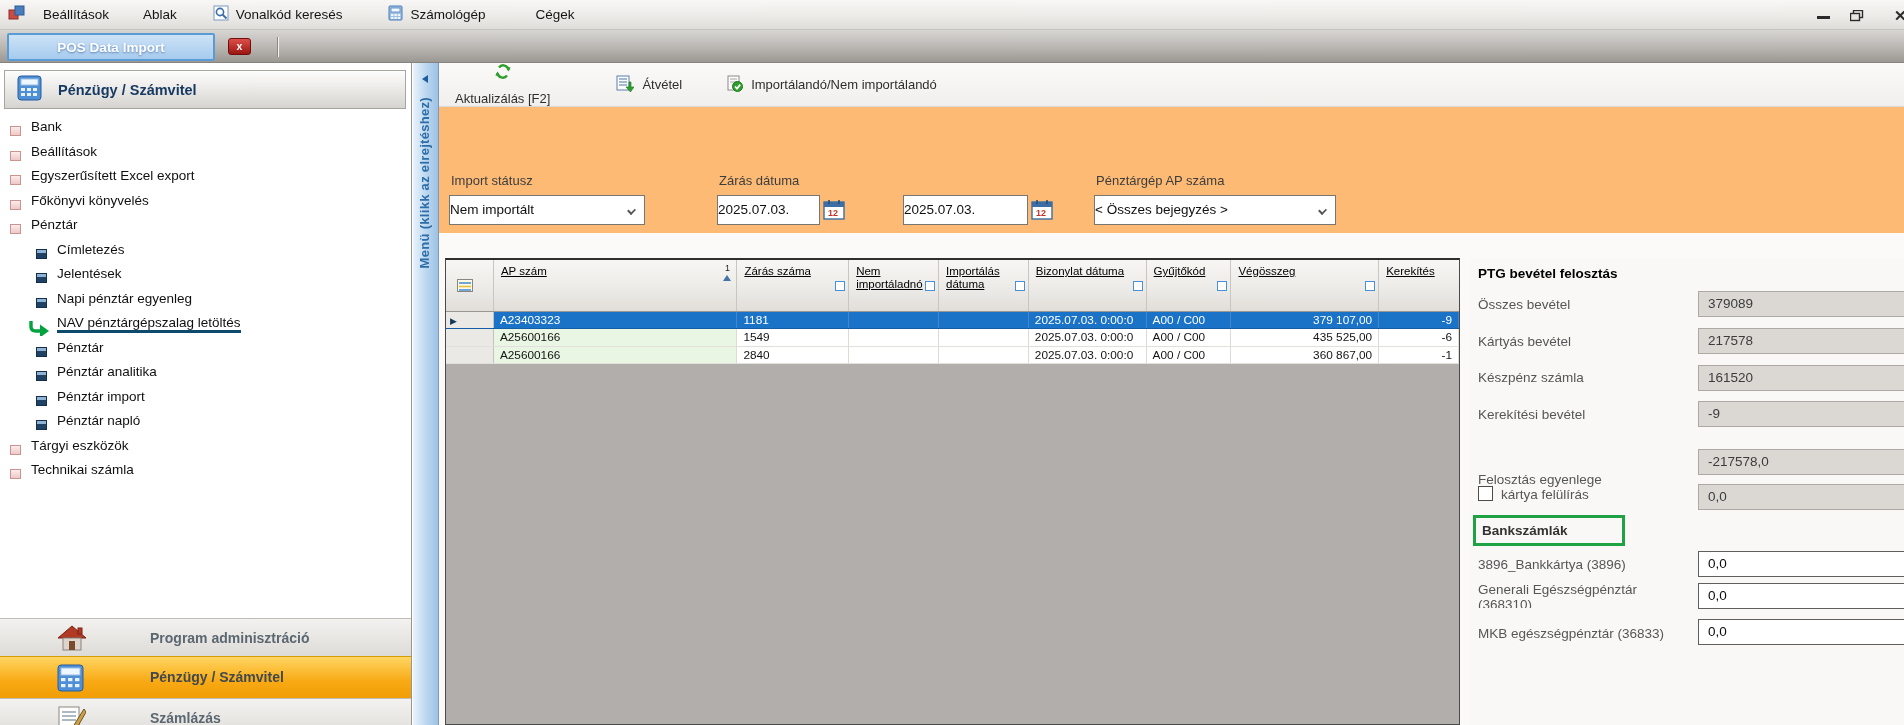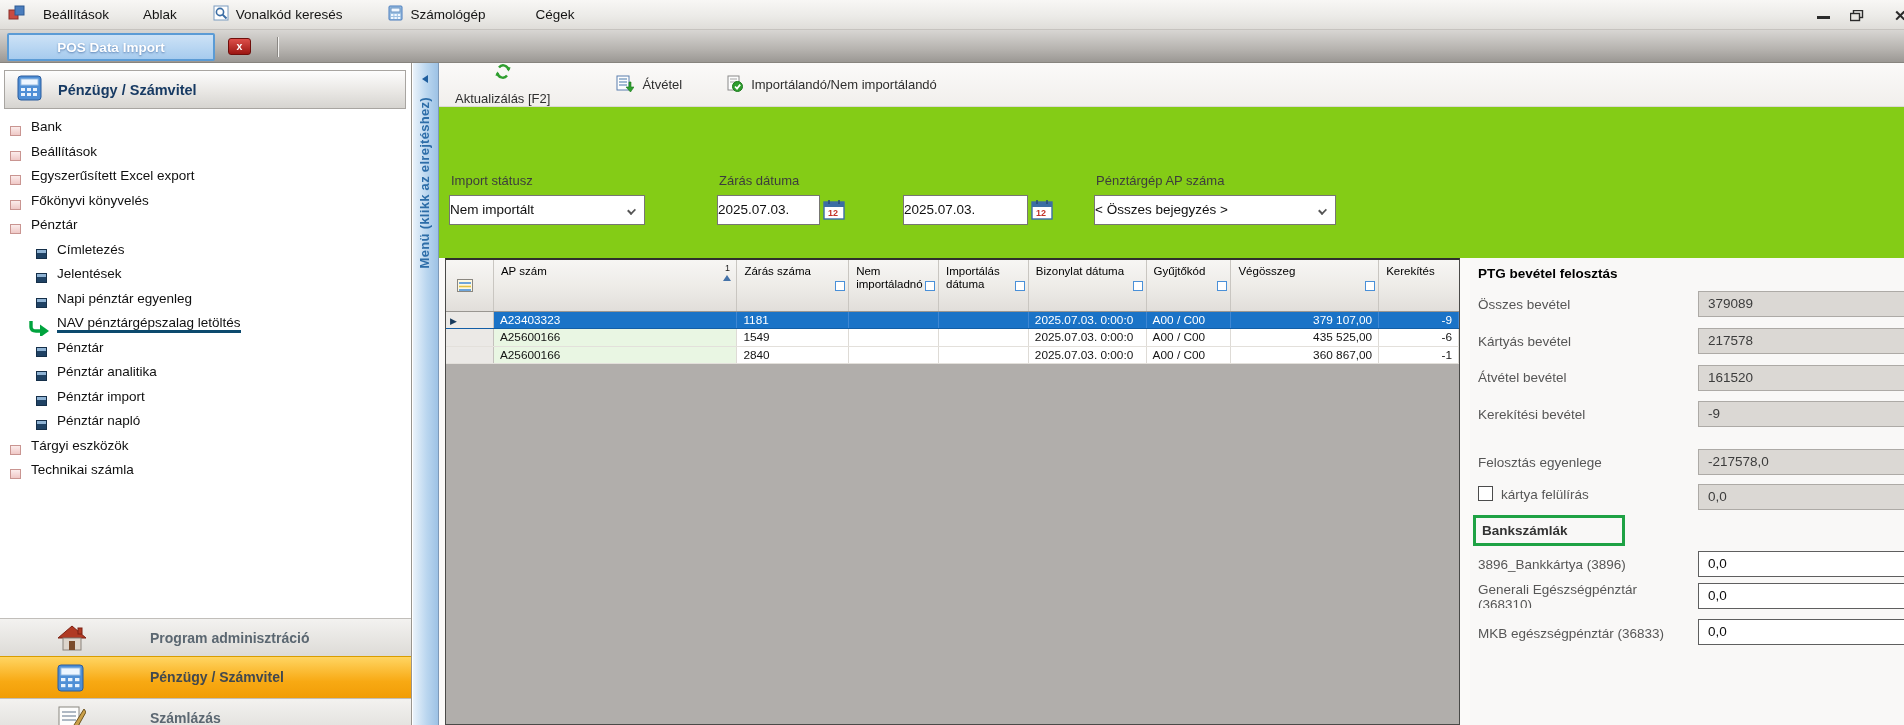--- a/index.html
+++ b/index.html
@@ -63,33 +63,33 @@
   .strip-label { position:absolute; top:34px; left:4px; writing-mode:vertical-rl; transform:rotate(180deg);
     color:#2d6da8; font-weight:bold; font-size:13px; letter-spacing:.3px; white-space:nowrap; }
 
   
   .main { position:absolute; top:63px; left:439px; right:0; bottom:0; background:#fbfaf9; }
   .toolbar { position:absolute; top:0; left:0; right:0; height:44px;
     background:linear-gradient(#fbfaf9,#f1efec); border-bottom:1px solid #dbd9d5; display:flex; align-items:center; }
   .tb-btn { display:flex; align-items:center; gap:8px; font-size:13px; color:#2e2e2e; padding:5px 10px; cursor:default; }
   .tb-1 { margin-left:6px;flex-direction:column; } .tb-2 { margin-left:46px; } .tb-3 { margin-left:24px; }
 
-  .filters { position:absolute; top:44px; left:0; right:0; height:151px; background:#84cc16; }
+  .filters { position:absolute; top:44px; left:0; right:0; height:126px; background:#fdba74; }
   .flabel { position:absolute; top:66px; font-size:13px; color:#3d3d3d; white-space:nowrap; }
   .fbox { position:absolute; top:88px; height:30px; background:#fff; border:1px solid #777672;
     font-size:13.5px; color:#101010; line-height:28px; cursor:default; white-space:nowrap; }
   .chev { position:absolute; right:9px; top:11px; width:7px; height:7px;
     border-left:2px solid #555; border-bottom:2px solid #555; transform:rotate(-45deg) scale(1,.8); }
   .cal-btn { position:absolute; top:92px; width:24px; height:23px; cursor:pointer; }
 
   
   .grid { position:absolute; left:6px; top:195px; width:1015px; bottom:0;
     background:#b1aeab; border:1px solid #4a4a48; border-top:2px solid #2f2f2d; }
   .g-header { display:flex; height:52px; background:linear-gradient(#f7f6f4,#edebe7 55%,#e1deda);
-    border-bottom:1px solid #999691; }
+    border-bottom:1px solid #999691;text-decoration:underline; }
   .g-col { position:relative; border-right:1px solid #c9c6c1; font-size:11.5px; color:#000;
     padding:5px 14px 0 7px; line-height:13px; cursor:default; }
   .c0{width:48px;} .c1{width:244px;} .c2{width:112px;} .c3{width:90px;} .c4{width:90px;}
   .c5{width:118px;} .c6{width:85px;} .c7{width:148px;} .c8{width:80px; border-right:none;}
   .filter-sq { position:absolute; right:3px; top:21px; width:10px; height:10px; background:#fff; border:1px solid #4a90d8; }
   .sort-wrap { position:absolute; right:5px; top:4px; display:flex; flex-direction:column; align-items:center; }
   .sort-num { font-size:9px; color:#222; line-height:9px; }
   .sort-tri { width:0; height:0; border-left:4px solid transparent; border-right:4px solid transparent;
     border-bottom:6px solid #4472a8; margin-top:2px; }
   .g-row { display:flex; height:17.4px; background:#fff; border-bottom:1px solid #e3e0db; font-size:11.8px; color:#141414; cursor:default; }
@@ -462,27 +462,27 @@
 
   <div class="rpanel">
     <div class="ptitle">PTG bevétel felosztás</div>
 
     <span class="plabel" style="top:39px;">Összes bevétel</span>
     <div class="fld" style="top:33px;">379089</div>
 
     <span class="plabel" style="top:76px;">Kártyás bevétel</span>
     <div class="fld" style="top:70px;">217578</div>
 
-    <span class="plabel" style="top:112px;">Átvétel bevétel</span>
+    <span class="plabel" style="top:112px;">Készpénz számla</span>
     <div class="fld" style="top:107px;">161520</div>
 
     <span class="plabel" style="top:149px;">Kerekítési bevétel</span>
     <div class="fld" style="top:143px;">-9</div>
 
-    <span class="plabel" style="top:197px;">Felosztás egyenlege</span>
+    <span class="plabel" style="top:214px;">Felosztás egyenlege</span>
     <div class="fld" style="top:191px;">-217578,0</div>
 
     <div class="pcheck"></div>
     <span class="plabel" style="top:229px; left:31px;">kártya felülírás</span>
     <div class="fld" style="top:226px;">0,0</div>
 
     <div class="bank-box">
       <span>Bankszámlák</span>
     </div>
 

